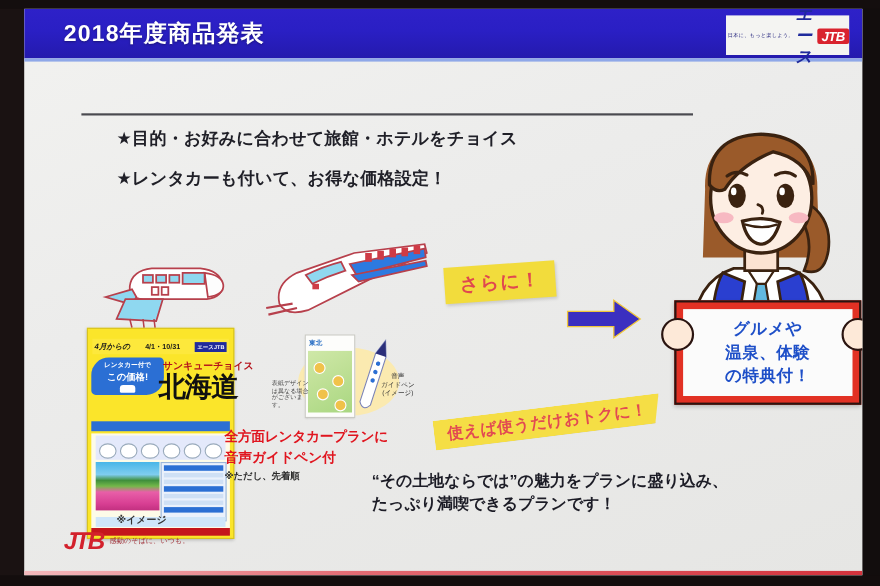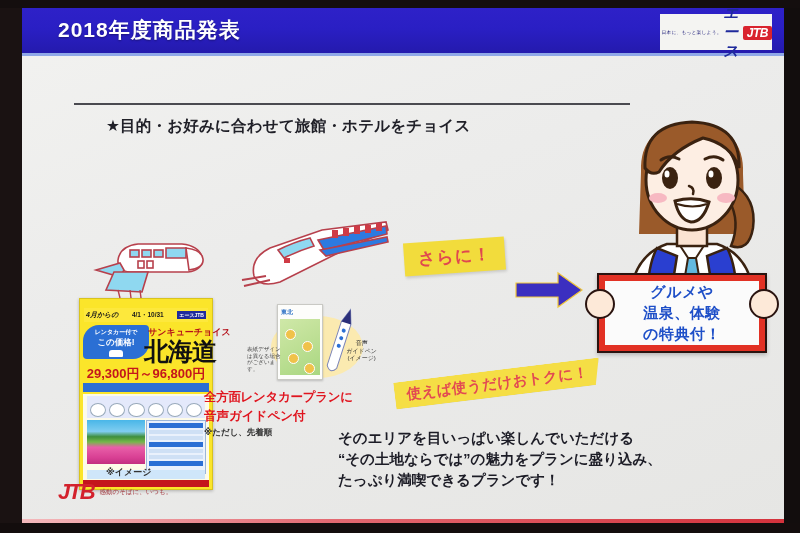--- a/index.html
+++ b/index.html
@@ -109,21 +109,21 @@
             box-shadow:1px 2px 3px rgba(0,0,0,.14);}
   .ybanner2 span{font-size:14.5px;font-weight:bold;color:#e24a52;white-space:nowrap;letter-spacing:.5px;}
 
   
   .arrow{position:absolute;left:492px;top:262px;width:70px;height:40px;}
 
   
   .char{position:absolute;left:585px;top:98px;width:170px;height:200px;}
 
   
-  .redbox{position:absolute;left:575px;top:265px;width:170px;height:80px;background:#e23124;
+  .redbox{position:absolute;left:591px;top:265px;width:170px;height:95px;background:#e23124;
           border:2px solid #2a1410;padding:6px;box-sizing:border-box;
           box-shadow:0 2px 4px rgba(0,0,0,.22);}
   .redbox-in{width:100%;height:100%;background:#fbfbfb;display:flex;flex-direction:column;
              align-items:center;justify-content:center;gap:2px;}
   .redbox-in span{font-size:15px;font-weight:bold;color:#1e4fc8;white-space:nowrap;letter-spacing:.5px;}
   .hand{position:absolute;width:26px;height:26px;background:#fde9d8;border:2px solid #2a1410;border-radius:50%;}
   .hand.l{left:-14px;top:14px;}
   .hand.r{right:-14px;top:14px;}
 
   
@@ -159,20 +159,21 @@
       <div class="ace-row">
         <span class="ace-word">エース</span>
         <span class="ace-jtb">JTB</span>
       </div>
     </div>
 
     <div class="sec-rule"></div>
 
     <div class="bullets">
       <div class="bullet">★目的・お好みに合わせて旅館・ホテルをチョイス</div>
+      <div class="bullet">★レンタカーも付いて、お得な価格設定！</div>
     </div>
 
     <svg class="plane" viewBox="0 0 130 72">
       <g fill="none" stroke="#b7404c" stroke-width="1.6">
         <path d="M28 30 Q30 16 48 14 L92 14 Q110 16 112 28 Q113 40 98 42 L40 42 Q27 41 28 30 Z" fill="#ffffff"></path>
         <path d="M96 18 Q112 20 113 29 Q114 38 99 40 Z" fill="#fdfdfd"></path>
         <path d="M6 40 L30 33 L34 40 L30 47 Z" fill="#8fd8f0"></path>
         <path d="M24 42 L58 42 L52 62 L16 60 Z" fill="#8fd8f0"></path>
         <path d="M28 60 L30 68 M40 60 L41 68 M50 60 L51 68" stroke-width="1.4"></path>
         <rect x="40" y="20" width="9" height="7" fill="#8fd8f0"></rect>
@@ -206,21 +207,20 @@
         <span class="fl-range">4/1・10/31</span>
         <span class="fl-acemini">エースJTB</span>
       </div>
       <div class="fl-blue">
         <span class="fl-blue-l1">レンタカー付で</span>
         <span class="fl-blue-l2">この価格!</span>
         <span class="fl-car"></span>
       </div>
       <div class="fl-series">サンキューチョイス</div>
       <div class="fl-hokkaido">北海道</div>
-      <div class="fl-price">29,300円～96,800円</div>
       <div class="fl-band"></div>
       <div class="fl-body">
         <div class="fl-icons">
           <div class="fl-icorow">
             <div class="fl-ico"></div>
             <div class="fl-ico"></div>
             <div class="fl-ico"></div>
             <div class="fl-ico"></div>
             <div class="fl-ico"></div>
             <div class="fl-ico"></div>
@@ -325,21 +325,20 @@
       <div class="redbox-in">
         <span>グルメや</span>
         <span>温泉、体験</span>
         <span>の特典付！</span>
       </div>
       <div class="hand l"></div>
       <div class="hand r"></div>
     </div>
 
     <div class="btmtext">
-      <div>そのエリアを目いっぱい楽しんでいただける</div>
       <div>“その土地ならでは”の魅力をプランに盛り込み、</div>
       <div>たっぷり満喫できるプランです！</div>
     </div>
 
     <div class="imgnote">※イメージ</div>
     <div class="jtb-logo">
       <span class="jtb-mark">JTB</span>
       <span class="jtb-sub">感動のそばに、いつも。</span>
     </div>
     <div class="redline"></div>

